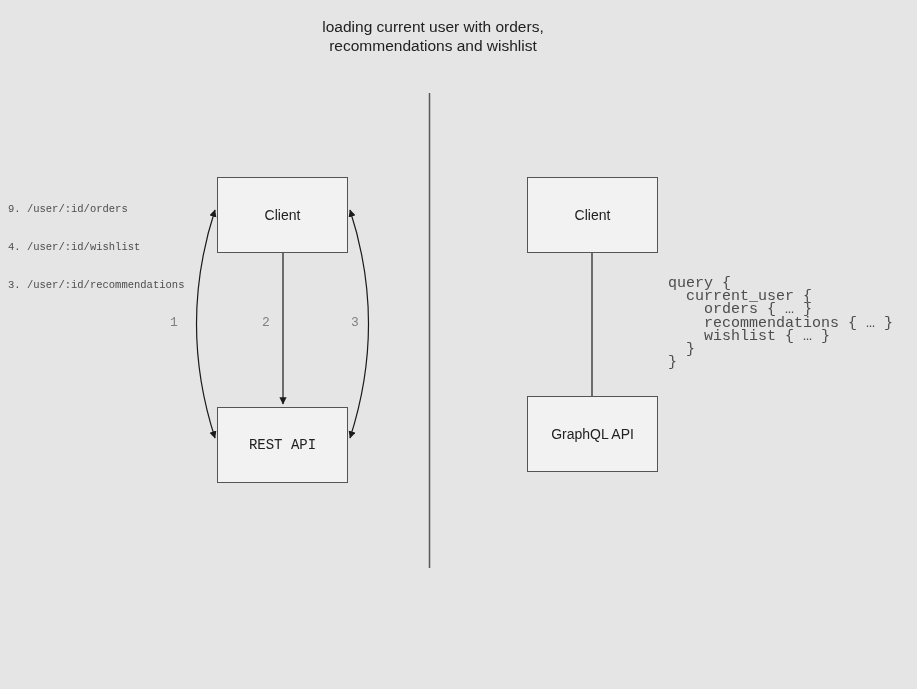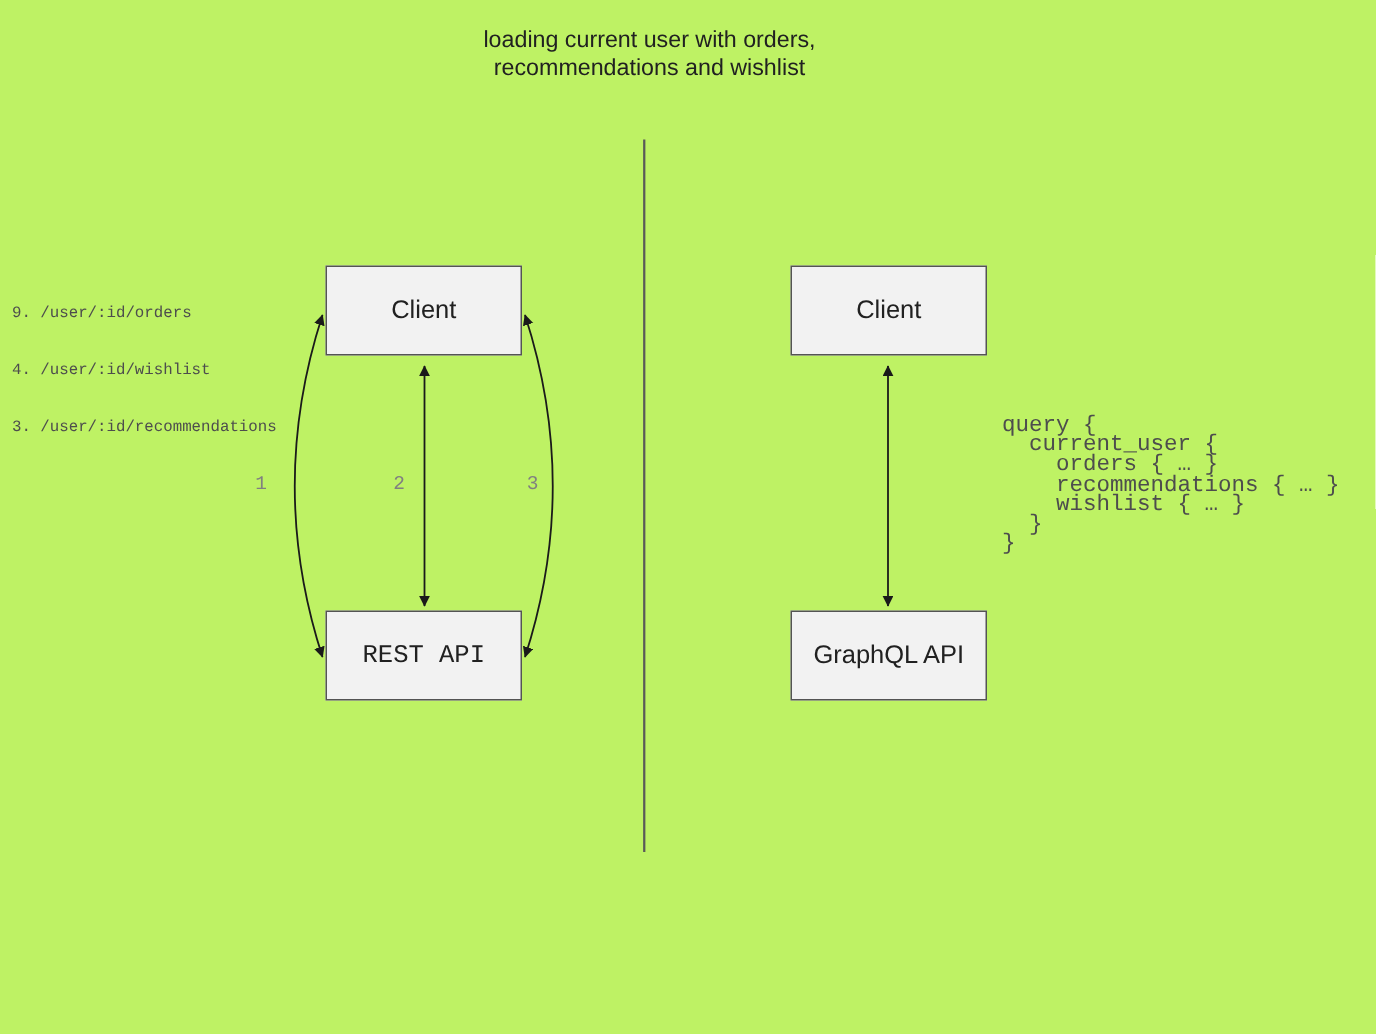--- a/index.html
+++ b/index.html
@@ -1,51 +1,51 @@
 <!DOCTYPE html>
 <html><head>
 <meta charset="utf-8">
 <style>
   * { margin: 0; padding: 0; box-sizing: border-box; }
   html, body { background: #ffffff; }
   #canvas {
     position: relative;
     width: 917px;
     height: 689px;
-    background: #bef264;
+    background: #e5e5e5;
     font-family: "Liberation Sans", sans-serif;
     overflow: hidden;
   }
   .title {
     position: absolute;
     left: 0;
     top: 17px;
     width: 866px;
     text-align: center;
     font-size: 15.5px;
     line-height: 19px;
     color: #212121;
     white-space: pre-line;
   }
   .node-box {
     position: absolute;
     width: 131px;
-    height: 60px;
+    height: 76px;
     background: #f2f2f2;
     border: 1px solid #545454;
     display: flex;
     align-items: center;
     justify-content: center;
-    font-size: 17px;
+    font-size: 14px;
     color: #212121;
   }
   #client-rest   { left: 217px; top: 177px; }
   #rest-api      { left: 217px; top: 407px; font-family: Liberation Mono, monospace; }
   #client-gql    { left: 527px; top: 177px; }
-  #graphql-api   { left: 527px; top: 407px; }
+  #graphql-api   { left: 527px; top: 396px; }
   .mono {
     font-family: "Liberation Mono", monospace;
     color: #4d4d4d;
   }
   .endpoint-list {
     position: absolute;
     left: 8px;
     top: 177px;
     font-size: 10.5px;
     line-height: 12.8px;

